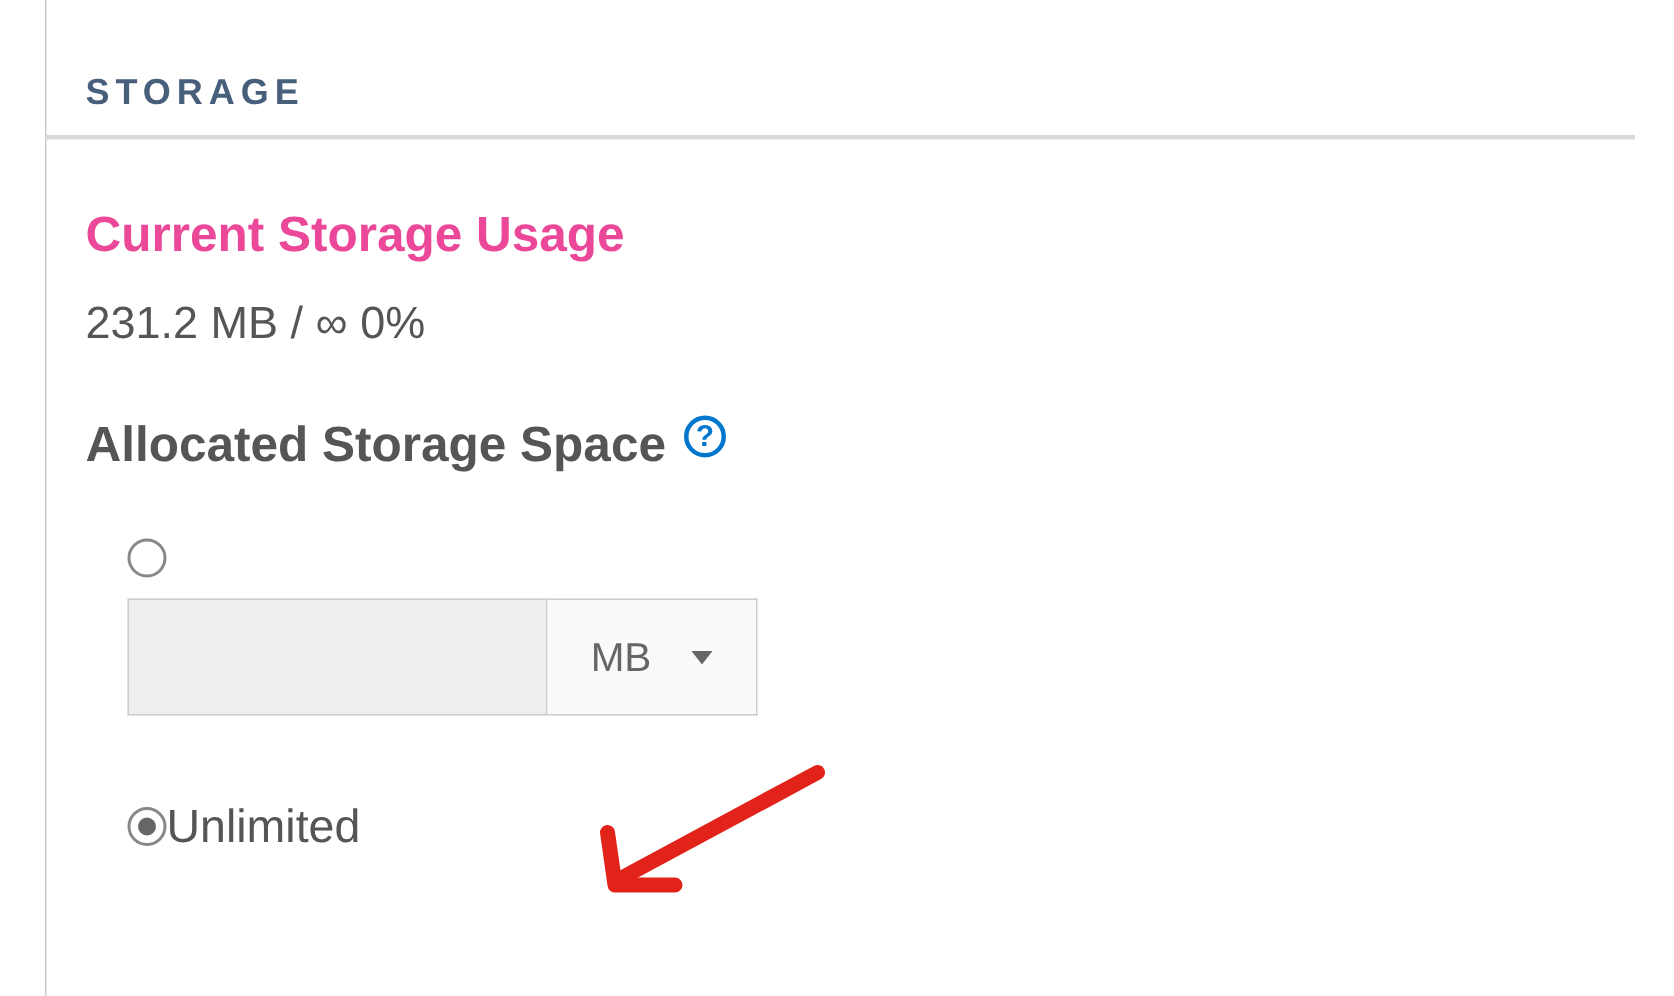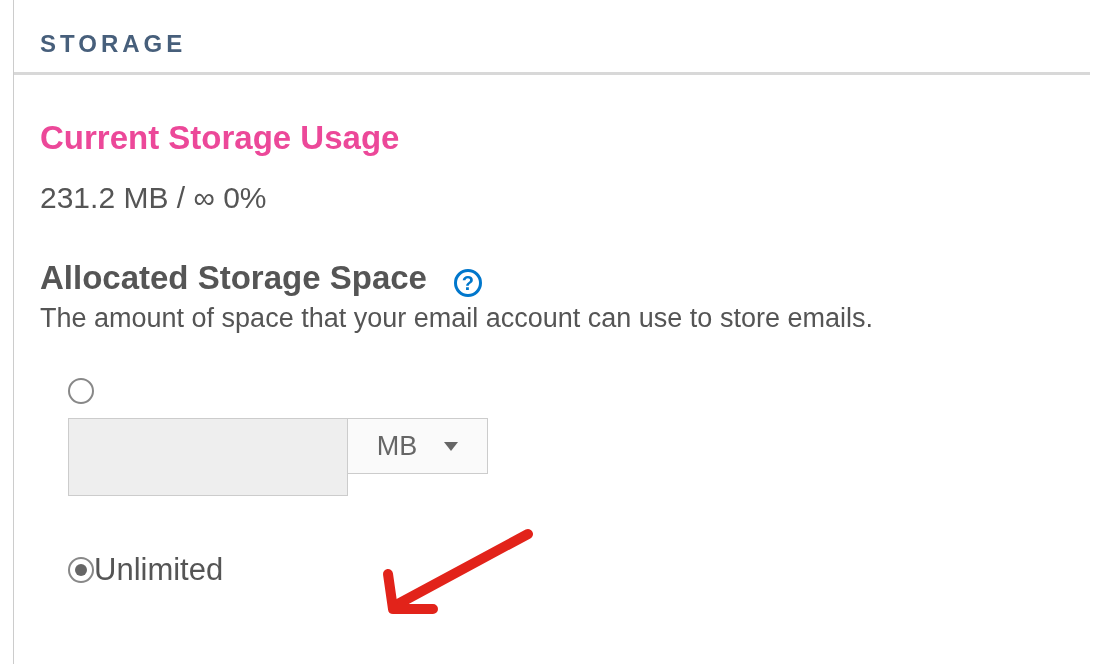--- a/index.html
+++ b/index.html
@@ -8,22 +8,22 @@
     padding: 0;
     font-family: Helvetica, Arial, sans-serif;
     background: #fff;
     width: 1116px;
     height: 664px;
     position: relative;
   }
   .panel {
     border-left: 1px solid #ccc;
     min-height: 664px;
-    padding: 30px 0 0 0;
-    margin-left: 13px;
+    padding: 48px 0 0 0;
+    margin-left: 30px;
   }
   .section-heading {
     color: #475f7b;
     font-size: 24px;
     letter-spacing: 4px;
     font-weight: 600;
     padding: 0 26px 14px 26px;
     border-bottom: 3px solid #d8d8d8;
     margin: 0 26px 0 0;
     
@@ -38,23 +38,23 @@
     margin: 44px 0 0 0;
   }
   .usage {
     color: #555;
     font-size: 30px;
     font-weight: 400;
     margin: 24px 0 0 0;
   }
   .label-row {
     display: flex;
-    align-items: flex-end;
+    align-items: flex-start;
     margin: 44px 0 0 0;
-    gap: 27px;
+    gap: 12px;
   }
   .h2b {
     color: #555;
     font-size: 33px;
     font-weight: 700;
   }
   .help-icon {
     width: 28px;
     height: 28px;
     border: 3px solid #0077cc;
@@ -108,21 +108,21 @@
   .amount-input {
     width: 280px;
     height: 78px;
     border: 1px solid #ccc;
     background: #eee;
     padding: 0 10px;
     font-size: 24px;
   }
   .unit-select {
     width: 140px;
-    height: 56px;
+    height: 78px;
     border: 1px solid #ccc;
     border-left: none;
     background: #fafafa;
     display: flex;
     align-items: center;
     justify-content: center;
     gap: 27px;
     color: #666;
     font-size: 27px;
     cursor: pointer;
@@ -161,21 +161,20 @@
   <div class="section-heading">STORAGE</div>
 
   <div class="content">
     <div class="h2">Current Storage Usage</div>
     <div class="usage">231.2 MB / ∞ 0%</div>
 
     <div class="label-row">
       <span class="h2b">Allocated Storage Space</span>
       <span class="help-icon">?</span>
     </div>
-    <div class="description">The amount of space that your email account can use to store emails.</div>
 
     <div class="option-group">
       <div class="radio-row">
         <div class="radio"></div>
       </div>
       <div class="input-row">
         <input class="amount-input" type="text" disabled="" value="" style="">
         <div class="unit-select">
           <span>MB</span>
           <span class="caret"></span>

